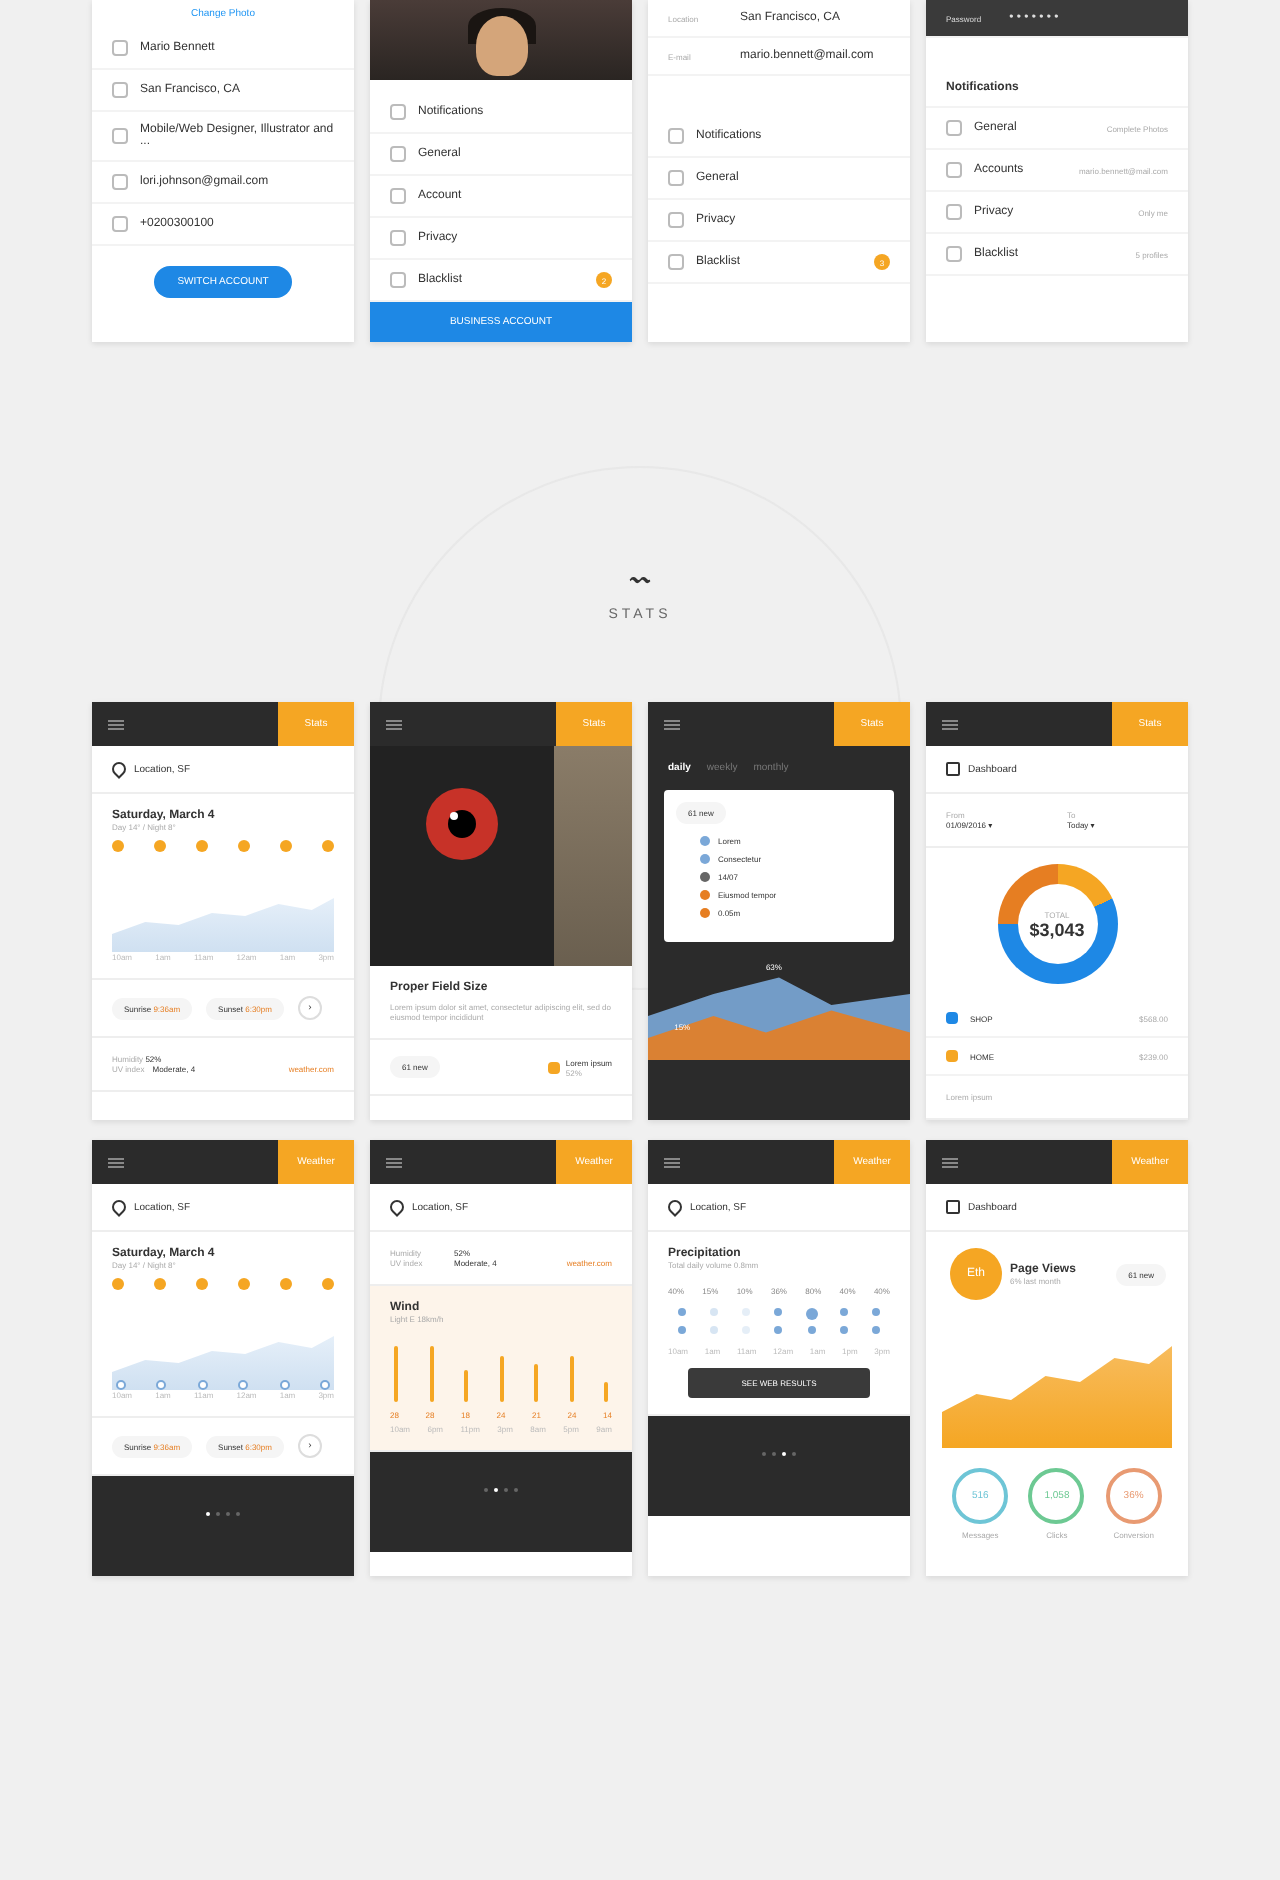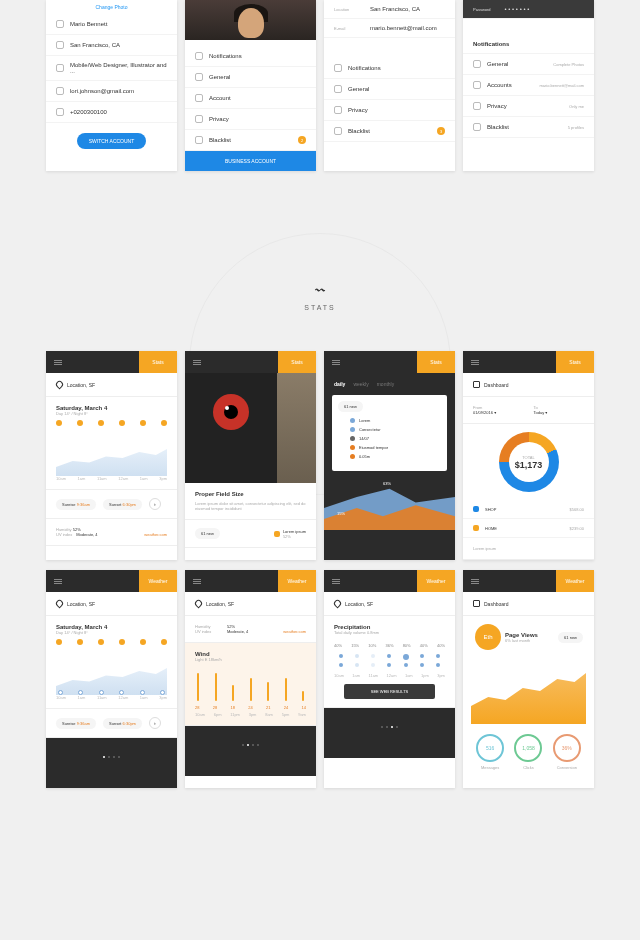--- a/index.html
+++ b/index.html
@@ -362,21 +362,21 @@
             <div><span>01/09/2016</span> ▾</div>
           </div>
       <div style="flex:1">
             <div style="color:#aaa">To</div>
             <div><span>Today</span> ▾</div>
           </div>
     </div>
     <div class="donut">
           <div class="center">
             <span class="pxx" style="color:#aaa">TOTAL</span>
-            <span style="font-size:9px;font-weight:600">$1,173</span>
+            <span style="font-size:9px;font-weight:600">$3,043</span>
           </div>
         </div>
     <div class="line pxx">
           <span class="ic" style="background:#1e88e5;border:none"></span>
           <span>SHOP</span>
           <span class="rt">$568.00</span>
         </div>
     <div class="line pxx">
           <span class="ic" style="background:#f5a623;border:none"></span>
           <span>HOME</span>

